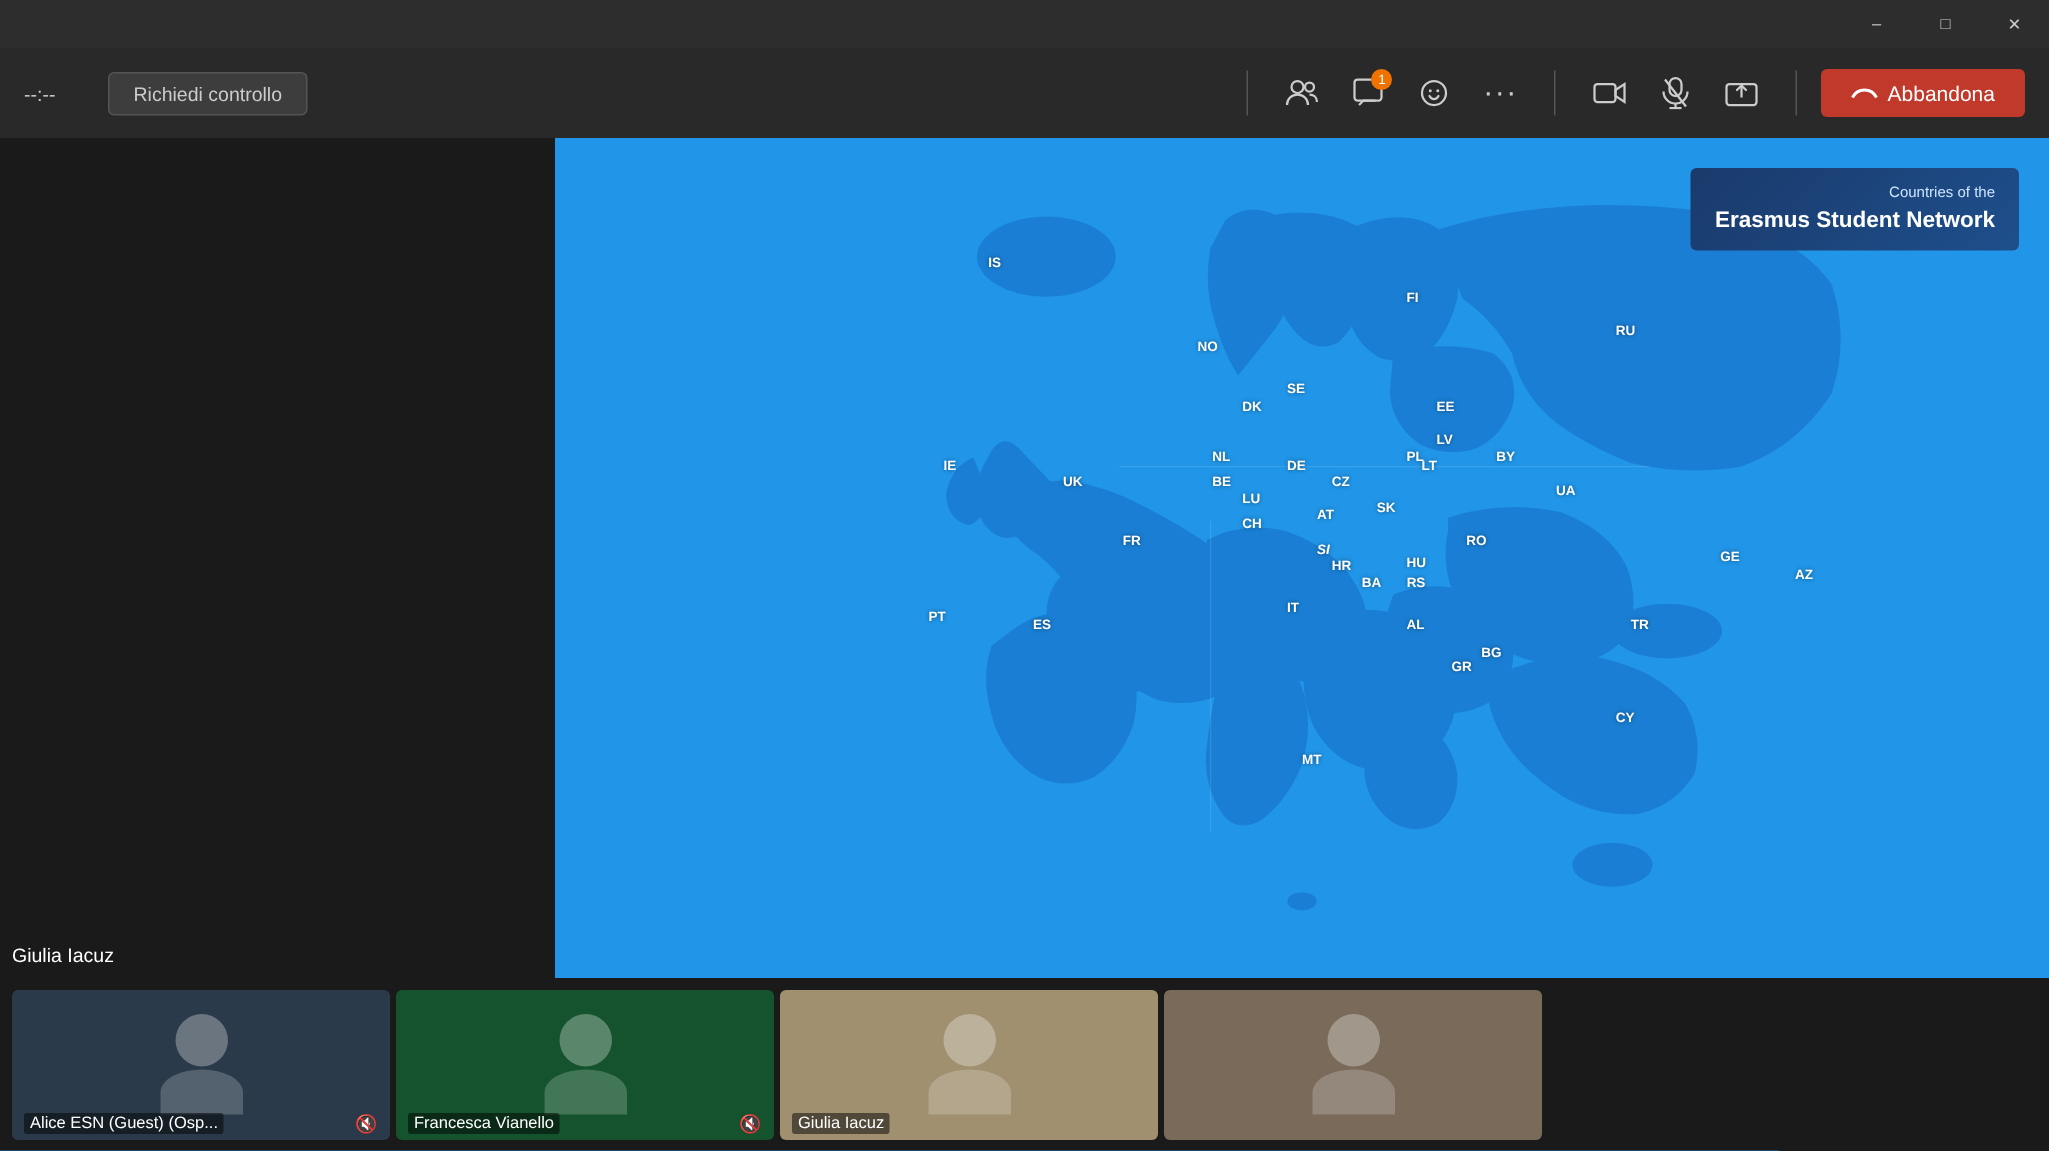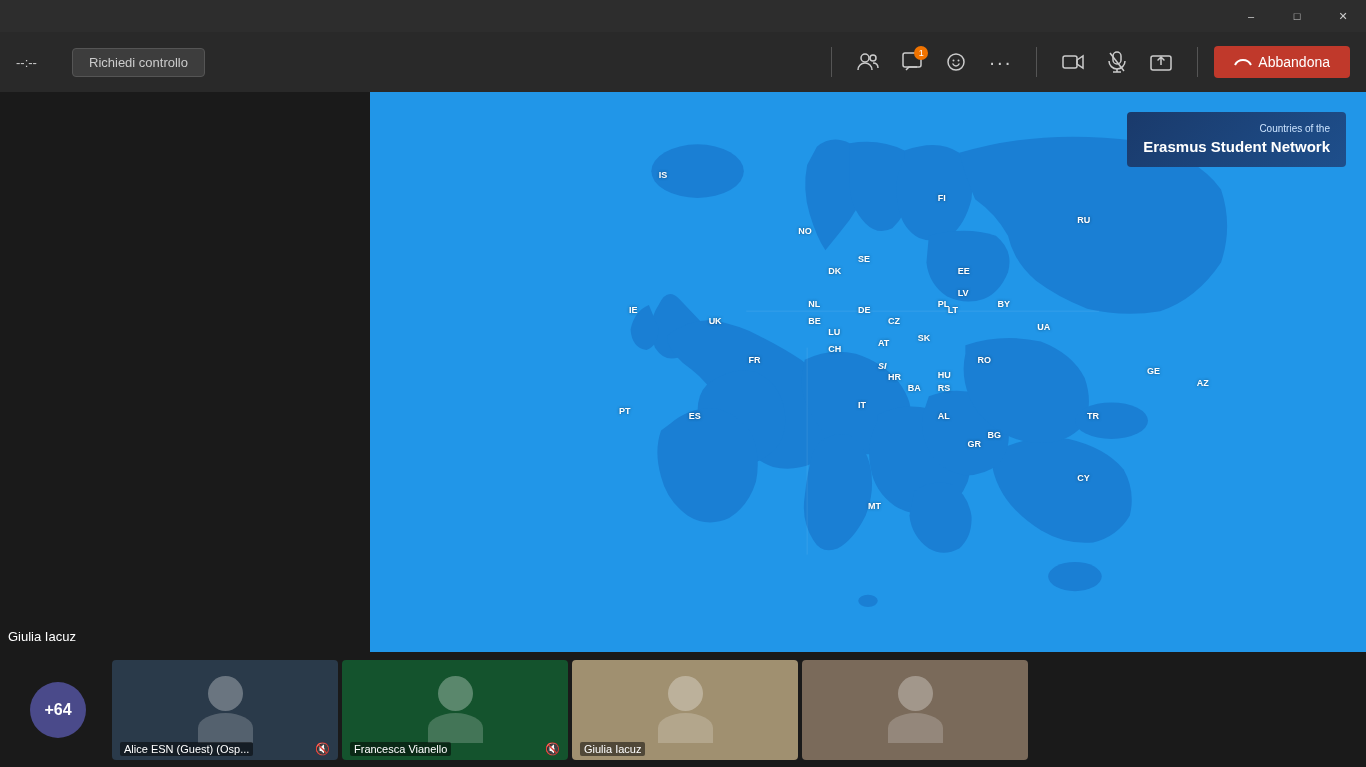--- a/index.html
+++ b/index.html
@@ -123,21 +123,21 @@
       display: flex; flex-wrap: wrap; align-items: center; justify-content: center;
       gap: 4px; padding: 4px; border-radius: 4px;
     }
     .avatar-circle {
       border-radius: 50%;
       display: flex; align-items: center; justify-content: center;
       font-size: 13px; font-weight: 600; color: white;
     }
 
     .participant-video {
-      width: 226px; height: 100px;
+      width: 252px; height: 100px;
       background: #333; border-radius: 4px; overflow: hidden; position: relative;
     }
     .participant-video .p-name {
       position: absolute; bottom: 4px; left: 8px;
       color: white; font-size: 11px; background: rgba(0,0,0,0.5);
       padding: 1px 4px; border-radius: 2px;
     }
     .participant-video .mute-icon {
       position: absolute; bottom: 4px; right: 8px;
       color: white; font-size: 12px;
@@ -359,25 +359,20 @@
       <div class="esn-badge">
         <div class="small">Countries of the</div>
         <div class="large">Erasmus Student Network</div>
       </div>
     </div>
   </div>
 </div>
 
 <div class="participants-bar">
 
-  <div class="participant-thumb" style="width:100px; height:100px;">
-    <div style="width:56px;height:56px;border-radius:50%;background:#4a4a8a;display:flex;align-items:center;justify-content:center;color:white;font-size:16px;font-weight:600;">
-      <span>+64</span>
-    </div>
-  </div>
 
 
   <div id="video-thumbs" style="display:flex;gap:4px;">
       <div class="participant-video" style="background: rgb(42, 58, 74);">
         <div style="width: 100%; height: 100%; display: flex; flex-direction: column; align-items: center; justify-content: center;">
           <div style="width: 35px; height: 35px; border-radius: 50%; background: rgba(255, 255, 255, 0.3); margin-bottom: 2px;"></div>
           <div style="width: 55px; height: 30px; border-radius: 50% 50% 0px 0px; background: rgba(255, 255, 255, 0.2);"></div>
         </div>
         <div class="p-name">Alice ESN (Guest) (Osp...</div>
         <div class="mute-icon">🔇</div>

